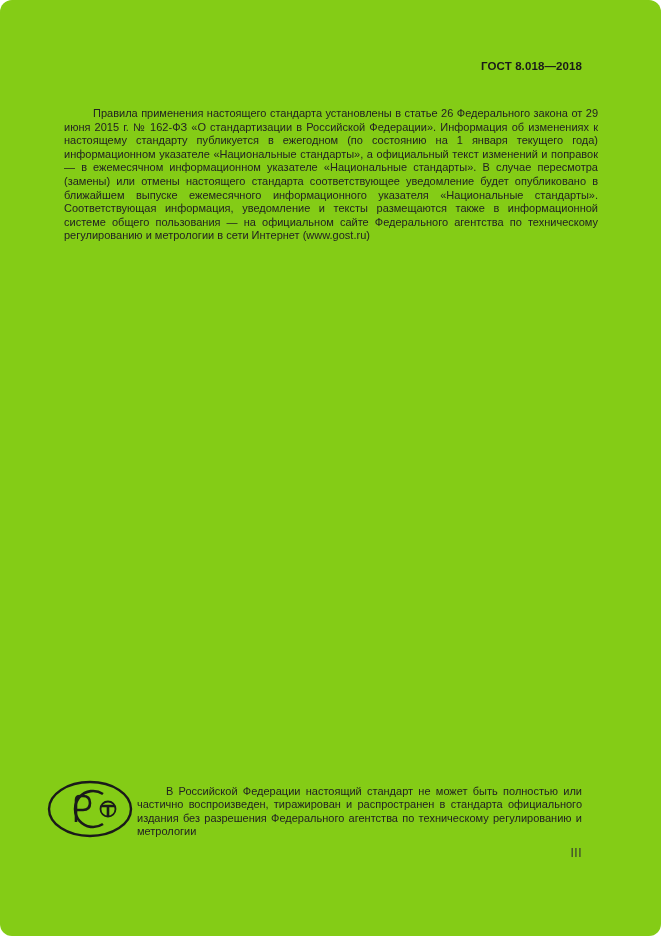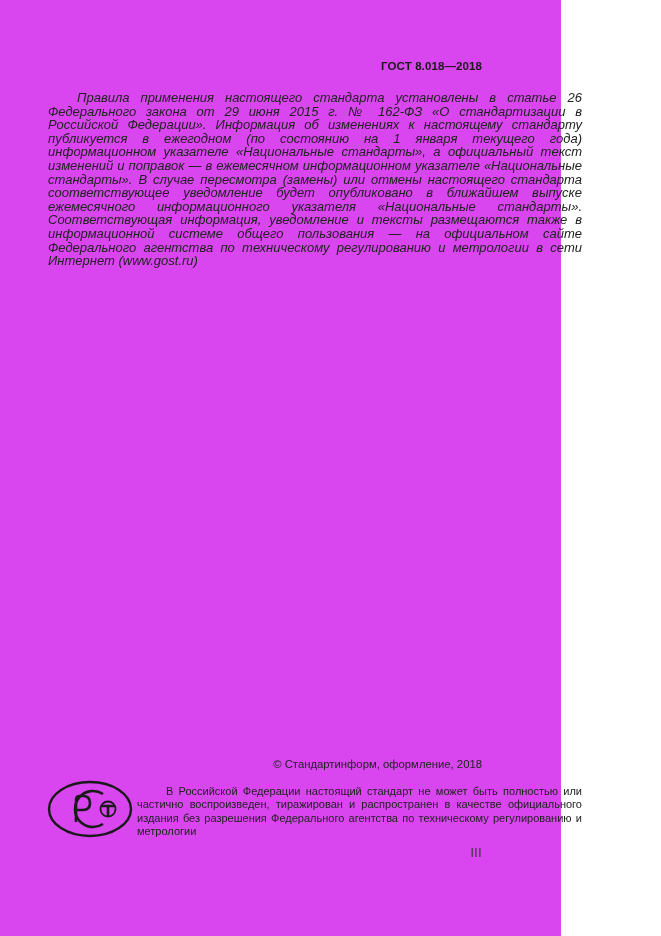--- a/index.html
+++ b/index.html
@@ -11,42 +11,42 @@
       width: 661px;
       height: 936px;
       position: relative;
       overflow: hidden;
       font-family: "Liberation Sans", "DejaVu Sans", sans-serif;
       color: #1a1a1a;
     }
     .page {
       position: absolute;
       left: 0; top: 0;
-      width: 561px;
+      width: 661px;
       height: 936px;
-      background: #d946ef;
+      background: #84cc16;
+      border-radius: 12px;
     }
     .doc-header {
       position: absolute;
       top: 60px;
       right: 79px;
       font-size: 11.5px;
       font-weight: bold;
       color: #1a1a1a;
       letter-spacing: 0.1px;
     }
     .notice {
       position: absolute;
       left: 48px;
       top: 91px;
       width: 534px;
-      margin: 0;
-      font-size: 13px;
+      margin: 16px;
+      font-size: 11px;
       line-height: 13.6px;
-      font-style: italic;
       text-align: justify;
       text-indent: 29px;
       color: #222222;
     }
     .copyright {
       position: absolute;
       top: 758px;
       right: 79px;
       font-size: 11.3px;
       color: #222222;
@@ -86,34 +86,33 @@
   </style>
 </head>
 <body>
 
 <div class="page">
 
   <div class="doc-header">ГОСТ 8.018—2018</div>
 
   <p class="notice">Правила применения настоящего стандарта установлены в статье 26 Федерального закона от 29 июня 2015 г. № 162-ФЗ «О стандартизации в Российской Федерации». Информация об изменениях к настоящему стандарту публикуется в ежегодном (по состоянию на 1 января текущего года) информационном указателе «Национальные стандарты», а официальный текст изменений и поправок — в ежемесячном информационном указателе «Национальные стандарты». В случае пересмотра (замены) или отмены настоящего стандарта соответствующее уведомление будет опубликовано в ближайшем выпуске ежемесячного информационного указателя «Национальные стандарты». Соответствующая информация, уведомление и тексты размещаются также в информационной системе общего пользования — на официальном сайте Федерального агентства по техническому регулированию и метрологии в сети Интернет (www.gost.ru)</p>
 
-  <div class="copyright">© Стандартинформ, оформление, 2018</div>
 
   <div class="logo">
     <svg viewBox="0 0 86 58" xmlns="http://www.w3.org/2000/svg">
 
       <ellipse cx="43" cy="29" rx="41" ry="27" fill="none" stroke="#1a1a1a" stroke-width="2.4"></ellipse>
 
       <path d="M 56 14 A 18 18 0 1 0 56 44" fill="none" stroke="#1a1a1a" stroke-width="2.6"></path>
 
       <path d="M 29 42 L 29 20 Q 29 16 33 16 L 36 16 Q 43 16 43 23 Q 43 30 36 30 L 29 30" fill="none" stroke="#1a1a1a" stroke-width="2.6" stroke-linejoin="round"></path>
 
       <path d="M 55 26 L 67 26 M 61 26 L 61 36" fill="none" stroke="#1a1a1a" stroke-width="2.6"></path>
 
       <circle cx="61" cy="29" r="7.5" fill="none" stroke="#1a1a1a" stroke-width="1.8"></circle>
     </svg>
   </div>
 
-  <p class="rights">В Российской Федерации настоящий стандарт не может быть полностью или частично воспроизведен, тиражирован и распространен в качестве официального издания без разрешения Федерального агентства по техническому регулированию и метрологии</p>
+  <p class="rights">В Российской Федерации настоящий стандарт не может быть полностью или частично воспроизведен, тиражирован и распространен в стандарта официального издания без разрешения Федерального агентства по техническому регулированию и метрологии</p>
 
   <div class="page-number">III</div>
 
 </div>
 
 </body></html>

